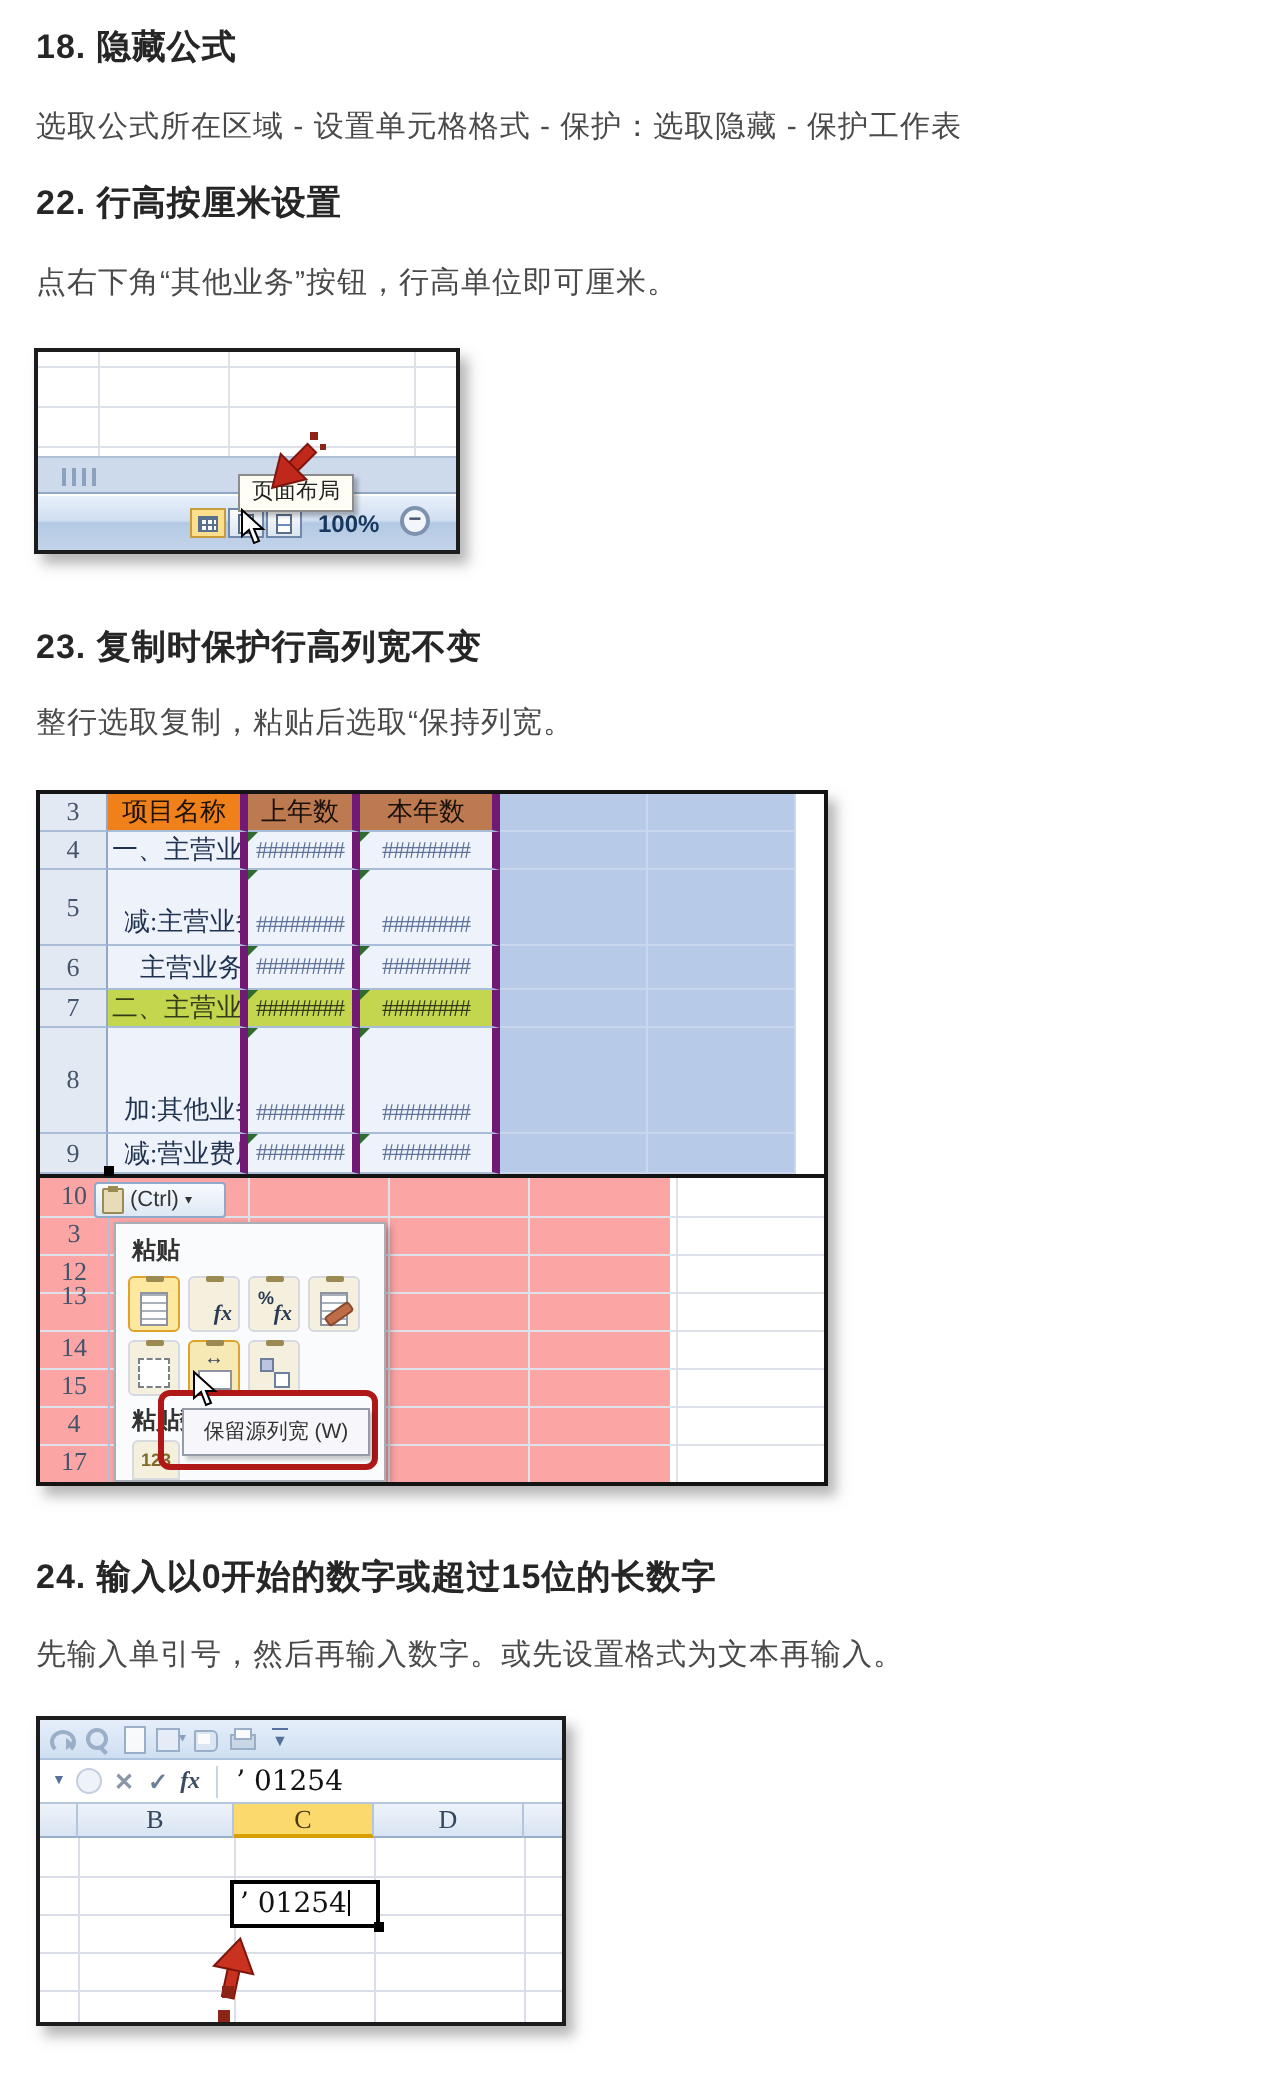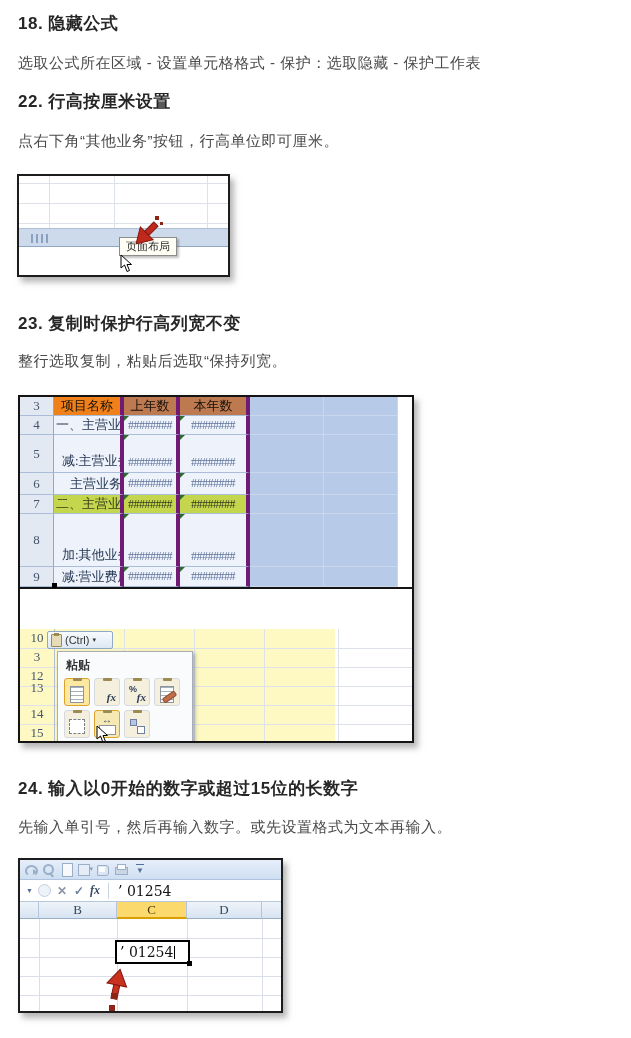--- a/index.html
+++ b/index.html
@@ -58,21 +58,21 @@
   .hash { justify-content:center; color:#5f739b; font-size:12px; letter-spacing:-0.5px; }
   .orange { background:#f08019; color:#1d1205; font-size:13px; justify-content:center; }
   .brown  { background:#bd7a50; color:#19100a; font-size:13px; justify-content:center; }
   .green  { background:#c4d64d !important; color:#333b1a !important; }
   .tri::before { content:""; position:absolute; left:0; top:0; border-top:5px solid #2f6b2f; border-right:5px solid transparent; }
   .h19{height:19px;} .h22{height:22px;} .h38{height:38px;} .h53{height:53px;} .h20{height:20px;}
   .botalign { align-items:flex-end; padding-bottom:2px; }
   .ind1 { padding-left:8px; } .ind2 { padding-left:16px; } .ind0 { padding-left:2px; }
   .fillhandle { position:absolute; width:5px; height:5px; background:#000; z-index:4; }
 
-  .s2-lower { position:absolute; left:0; top:192px; width:315px; height:152px; background:#fef9c3;margin-top:40px; }
+  .s2-lower { position:absolute; left:0; top:192px; width:315px; height:152px; background:#fca5a5; }
   .s2-lower .hl { position:absolute; left:0; width:392px; height:1px; background:#dde2ea; }
   .s2-lower .vl { position:absolute; top:0; width:1px; height:152px; background:#dde2ea; }
   .s2-lower .vl.num { background:#b3bfd2; }
   .lnum { position:absolute; left:0; width:34px; height:19px; text-align:center; font-family:"Liberation Serif",serif;
           font-size:13px; color:#44546a; line-height:18px; }
   .pastebtn { position:absolute; left:27px; top:2px; width:66px; height:18px; border:1px solid #8fa8c8; border-radius:2px;
               background:linear-gradient(#f8fbfe,#dde8f4); display:flex; align-items:center; padding:0 3px; z-index:3; }
   .clipico { width:11px; height:13px; background:#e8dcb8; border:1px solid #9b8a52; border-radius:1px; position:relative; margin-right:3px; }
   .clipico::before { content:""; position:absolute; left:2px; top:-2px; width:5px; height:3px; background:#9b8a52; }
   .pastebtn .lbl { font-size:11px; color:#333; }
@@ -166,20 +166,35 @@
     <div class="v" style="left:30px"></div>
     <div class="v" style="left:95px"></div>
     <div class="v" style="left:188px"></div>
     <div class="h" style="top:7px"></div>
     <div class="h" style="top:27px"></div>
     <div class="h" style="top:47px"></div>
   </div>
   <div class="s1-scroll">
     <div class="s1-grip"></div>
   </div>
+  <div class="s1-status">
+    <div class="viewbtns">
+      <div class="vbtn active">
+          <div class="g"></div>
+        </div>
+      <div class="vbtn">
+          <div class="p"></div>
+        </div>
+      <div class="vbtn">
+          <div class="p br"></div>
+        </div>
+    </div>
+    <div class="s1-zoom">100%</div>
+    <div class="s1-minus">−</div>
+  </div>
   <div class="tooltip1">页面布局</div>
 
   <svg class="red-arrow" style="left:110px;top:38px" width="38" height="36" viewBox="0 0 38 36">
     <g transform="rotate(135 17 20)" fill="#c0281c" stroke="#7e150d" stroke-width="1">
       <rect x="3" y="17" width="14" height="6"></rect>
       <polygon points="16,11 31,20 16,29"></polygon>
     </g>
     <rect x="26" y="2" width="4" height="4" fill="#8c2516"></rect>
     <rect x="31" y="8" width="3" height="3" fill="#8c2516"></rect>
   </svg>
@@ -305,20 +320,23 @@
           </div>
         <div class="picon">
             <div class="sq1"></div>
             <div class="sq2"></div>
           </div>
       </div>
       <div class="pm-sec">粘贴数值</div>
       <div class="pm-123">123</div>
     </div>
 
+    <div class="redbox">
+      <div class="tooltip2">保留源列宽 (W)</div>
+    </div>
 
     <svg class="cursor" style="left:76px;top:96px" width="13" height="19" viewBox="0 0 13 19">
       <path d="M1,1 L1,14 L4.5,11 L7,17.5 L9.5,16.5 L7,10.5 L11.5,10.5 Z" fill="#fff" stroke="#000" stroke-width="1"></path>
     </svg>
   </div>
 </div>
 
 <div id="shot3" class="shot">
   <div class="s3-toolbar">
     <div class="tico redo"></div>

